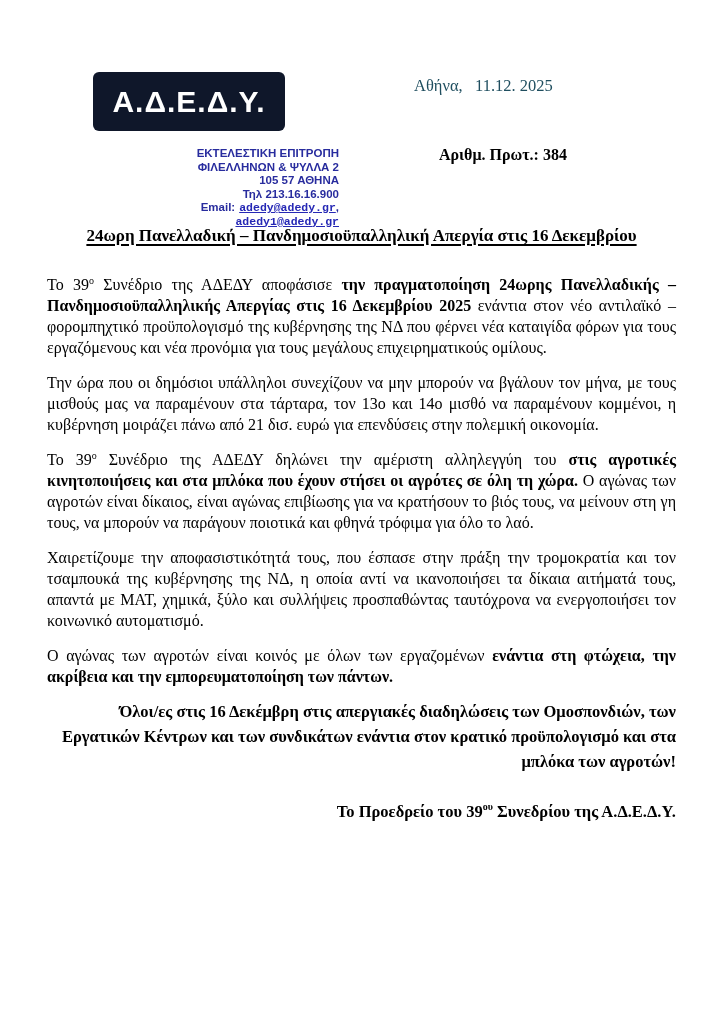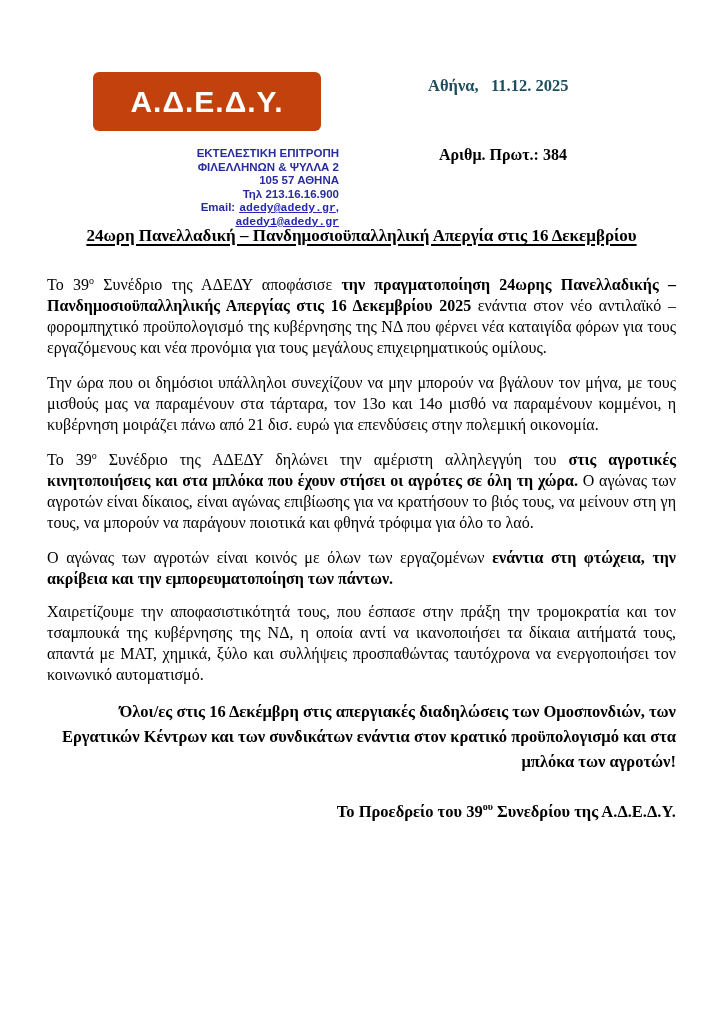--- a/index.html
+++ b/index.html
@@ -2,36 +2,36 @@
 <html><head>
 <meta charset="utf-8">
 <style>
   html,body { margin:0; padding:0; background:#ffffff; }
   .page {
     position:relative; width:724px; height:1024px; background:#ffffff;
     font-family:"Liberation Serif", serif; color:#000; overflow:hidden;
   }
   
   .logo {
-    position:absolute; left:93px; top:72px; width:228px; height:59px;
-    background:#c2410c; border-radius:6px;
+    position:absolute; left:93px; top:72px; width:192px; height:59px;
+    background:#0f172a; border-radius:6px;
     display:flex; align-items:center; justify-content:center;
     font-family:"Liberation Sans", sans-serif; font-weight:bold;
     color:#ffffff; font-size:30px; letter-spacing:1px;
   }
   .contact {
     position:absolute; left:39px; top:147px; width:300px;
     text-align:right; font-family:"Liberation Sans", sans-serif;
     font-weight:bold; font-size:11.5px; line-height:13.5px; color:#282C9E;
   }
   .contact .email { color:#2628B5; text-decoration:underline; cursor:pointer;font-family:Liberation Mono, monospace; }
   .contact .email-label { margin-right:4px;margin-left:15px; }
   .date-line {
-    position:absolute; left:428px; top:76px;
-    font-weight:bold; font-size:16.5px; color:#1F4E5F; white-space:pre;
+    position:absolute; left:414px; top:76px;
+    font-weight:normal; font-size:16.5px; color:#1F4E5F; white-space:pre;
   }
   .protocol-line {
     position:absolute; left:439px; top:146px;
     font-weight:bold; font-size:16px; color:#000;
   }
   
   .doc-body { position:absolute; left:47px; top:225px; width:629px; }
   .title {
     text-align:center; font-weight:bold; font-size:17px; line-height:21px;
     margin:0 0 16px 0;
@@ -84,22 +84,22 @@
 
   <div class="doc-body">
     <div class="title second">
       <span>24ωρη Πανελλαδική – Πανδημοσιοϋπαλληλική Απεργία στις 16 Δεκεμβρίου</span>
     </div>
 
     <div id="paragraphs-container">
         <p class="para"><span>Το 39</span><sup>ο</sup><span> Συνέδριο της ΑΔΕΔΥ αποφάσισε </span><span class="b">την πραγματοποίηση 24ωρης Πανελλαδικής – Πανδημοσιοϋπαλληλικής Απεργίας στις 16 Δεκεμβρίου 2025</span><span> ενάντια στον νέο αντιλαϊκό – φορομπηχτικό προϋπολογισμό της κυβέρνησης της ΝΔ που φέρνει νέα καταιγίδα φόρων για τους εργαζόμενους και νέα προνόμια για τους μεγάλους επιχειρηματικούς ομίλους.</span></p>
         <p class="para"><span>Την ώρα που οι δημόσιοι υπάλληλοι συνεχίζουν να μην μπορούν να βγάλουν τον μήνα, με τους μισθούς μας να παραμένουν στα τάρταρα, τον 13ο και 14ο μισθό να παραμένουν κομμένοι, η κυβέρνηση μοιράζει πάνω από 21 δισ. ευρώ για επενδύσεις στην πολεμική οικονομία.</span></p>
         <p class="para"><span>Το 39</span><sup>ο</sup><span> Συνέδριο της ΑΔΕΔΥ δηλώνει την αμέριστη αλληλεγγύη του </span><span class="b">στις αγροτικές κινητοποιήσεις και στα μπλόκα που έχουν στήσει οι αγρότες σε όλη τη χώρα.</span><span> Ο αγώνας των αγροτών είναι δίκαιος, είναι αγώνας επιβίωσης για να κρατήσουν το βιός τους, να μείνουν στη γη τους, να μπορούν να παράγουν ποιοτικά και φθηνά τρόφιμα για όλο το λαό.</span></p>
+        <p class="para"><span>Χαιρετίζουμε την αποφασιστικότητά τους, που έσπασε στην πράξη την τρομοκρατία και τον τσαμπουκά της κυβέρνησης της ΝΔ, η οποία αντί να ικανοποιήσει τα δίκαια αιτήματά τους, απαντά με ΜΑΤ, χημικά, ξύλο και συλλήψεις προσπαθώντας ταυτόχρονα να ενεργοποιήσει τον κοινωνικό αυτοματισμό.</span></p>
         <p class="para tight"><span>Ο αγώνας των αγροτών είναι κοινός με όλων των εργαζομένων </span><span class="b">ενάντια στη φτώχεια, την ακρίβεια και την εμπορευματοποίηση των πάντων.</span></p>
-        <p class="para"><span>Χαιρετίζουμε την αποφασιστικότητά τους, που έσπασε στην πράξη την τρομοκρατία και τον τσαμπουκά της κυβέρνησης της ΝΔ, η οποία αντί να ικανοποιήσει τα δίκαια αιτήματά τους, απαντά με ΜΑΤ, χημικά, ξύλο και συλλήψεις προσπαθώντας ταυτόχρονα να ενεργοποιήσει τον κοινωνικό αυτοματισμό.</span></p>
         <p class="para callout"><span>Όλοι/ες στις 16 Δεκέμβρη στις απεργιακές διαδηλώσεις των Ομοσπονδιών, των Εργατικών Κέντρων και των συνδικάτων ενάντια στον κρατικό προϋπολογισμό και στα μπλόκα των αγροτών!</span></p>
       </div>
 
     <div class="closing">
       <span>Το Προεδρείο του 39</span><sup>ου</sup><span> Συνεδρίου της Α.Δ.Ε.Δ.Υ.</span>
     </div>
   </div>
 
 </div>
 

